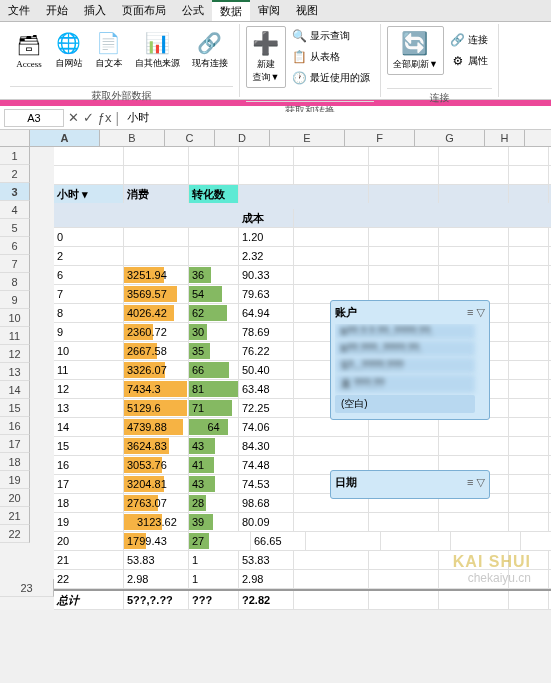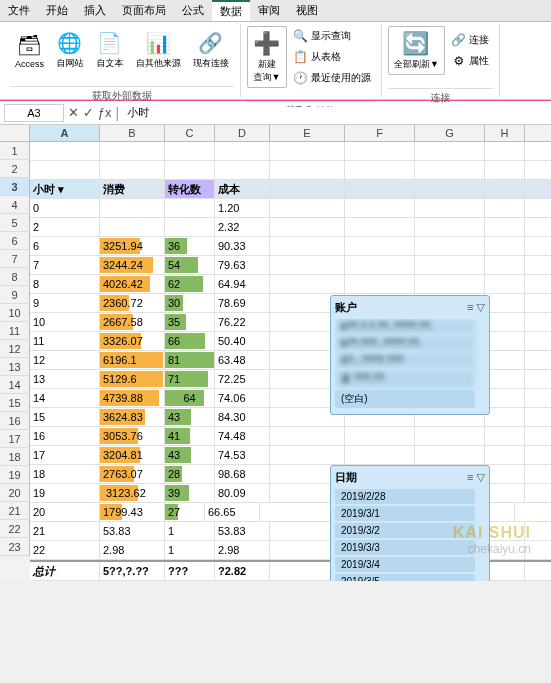--- a/index.html
+++ b/index.html
@@ -1,19 +1,19 @@
 <!DOCTYPE html>
 <html><head>
   <meta charset="utf-8">
   <style>
     * { box-sizing: border-box; margin: 0; padding: 0; }
     body { font-family: 'Microsoft YaHei', Arial, sans-serif; font-size: 11px; background: #f0f0f0; width: 551px; height: 683px; overflow: hidden; }
 
     
-    .ribbon { background: #fff; border-bottom: 1px solid #ec4899; }
+    .ribbon { background: #fff; border-bottom: 6px solid #ec4899; font-family: Liberation Serif, serif; }
     .ribbon-tabs { display: flex; background: #e8e8e8; border-bottom: 1px solid #bbb; height: 22px; align-items: center; }
     .ribbon-tab { padding: 2px 8px; font-size: 11px; cursor: pointer; height: 100%; display: flex; align-items: center; }
     .ribbon-tab.active { background: #fff; border-top: 2px solid #217346; }
 
     .ribbon-content { display: flex; background: #fff; padding: 2px 4px; height: 78px; border-bottom: 1px solid #ccc; }
     .ribbon-group { display: flex; flex-direction: column; border-right: 1px solid #ddd; padding: 2px 6px; min-width: 80px; }
     .ribbon-group-buttons { display: flex; flex: 1; align-items: center; gap: 2px; }
     .ribbon-group-label { text-align: center; font-size: 10px; color: #555; padding-top: 2px; border-top: 1px solid #ddd; margin-top: 13px; }
 
     .ribbon-btn { display: flex; flex-direction: column; align-items: center; cursor: pointer; padding: 2px 4px; border: 1px solid transparent; border-radius: 2px; }
@@ -197,21 +197,21 @@
       <div class="row-header" style="width:30px;height:18px;">13</div>
       <div class="row-header" style="width:30px;height:18px;">14</div>
       <div class="row-header" style="width:30px;height:18px;">15</div>
       <div class="row-header" style="width:30px;height:18px;">16</div>
       <div class="row-header" style="width:30px;height:18px;">17</div>
       <div class="row-header" style="width:30px;height:18px;">18</div>
       <div class="row-header" style="width:30px;height:18px;">19</div>
       <div class="row-header" style="width:30px;height:18px;">20</div>
       <div class="row-header" style="width:30px;height:18px;">21</div>
       <div class="row-header" style="width:30px;height:18px;">22</div>
-      <div class="row-header" style="width:30px;height:18px;">23</div>
+      <div class="row-header" style="width:54px;height:18px;margin-top:36px;">23</div>
     </div>
 
     <div class="grid-rows">
 
       <div class="grid-row">
         <div class="cell" style="width:70px;height:18px;"></div>
         <div class="cell" style="width:65px;height:18px;"></div>
         <div class="cell" style="width:50px;height:18px;"></div>
         <div class="cell" style="width:55px;height:18px;"></div>
         <div class="cell" style="width:75px;height:18px;"></div>
@@ -227,22 +227,22 @@
         <div class="cell" style="width:55px;height:18px;"></div>
         <div class="cell" style="width:75px;height:18px;"></div>
         <div class="cell" style="width:70px;height:18px;"></div>
         <div class="cell" style="width:70px;height:18px;"></div>
         <div class="cell" style="width:40px;height:18px;"></div>
       </div>
 
       <div class="grid-row header-row" style="background:#dce6f1;">
         <div class="cell" style="width:70px;height:18px;background:#d0e7f5;font-weight:bold;">小时 ▾</div>
         <div class="cell" style="width:65px;height:18px;font-weight:bold;background:#dce6f1;">消费</div>
-        <div class="cell" style="width:50px;height:18px;font-weight:bold;background:#c4b5fd;">转化数</div>
-        <div class="cell" style="width:55px;height:18px;font-weight:bold;background:#dce6f1;">成本</div>
+        <div class="cell" style="width:50px;height:18px;font-weight:bold;background:#5eead4;">转化数</div>
+        <div class="cell" style="width:55px;height:18px;font-weight:bold;background:#dce6f1;margin-top:24px;">成本</div>
         <div class="cell" style="width:75px;height:18px;"></div>
         <div class="cell" style="width:70px;height:18px;"></div>
         <div class="cell" style="width:70px;height:18px;"></div>
         <div class="cell" style="width:40px;height:18px;"></div>
       </div>
 
       <div class="grid-row">
         <div class="cell" style="width:70px;height:18px;">0</div>
         <div class="cell" style="width:65px;height:18px;"></div>
         <div class="cell" style="width:50px;height:18px;"></div>
@@ -277,21 +277,21 @@
         <div class="cell" style="width:55px;height:18px;">90.33</div>
         <div class="cell" style="width:75px;height:18px;"></div>
         <div class="cell" style="width:70px;height:18px;"></div>
         <div class="cell" style="width:70px;height:18px;"></div>
         <div class="cell" style="width:40px;height:18px;"></div>
       </div>
       <div class="grid-row">
         <div class="cell" style="width:70px;height:18px;">7</div>
         <div class="cell bar-cell" style="width:65px;height:18px;position:relative;padding:0;">
           <div style="position:absolute;left:0;top:1px;bottom:1px;width:83%;background:#f5a623;opacity:0.85;"></div>
-          <span style="position:relative;z-index:1;padding:0 3px;">3244.24</span>
+          <span style="position:relative;z-index:1;padding:0 3px;">3569.57</span>
         </div>
         <div class="cell bar-cell" style="width:50px;height:18px;position:relative;padding:0;">
           <div style="position:absolute;left:0;top:1px;bottom:1px;width:67%;background:#70ad47;opacity:0.85;"></div>
           <span style="position:relative;z-index:1;padding:0 3px;">54</span>
         </div>
         <div class="cell" style="width:55px;height:18px;">79.63</div>
         <div class="cell" style="width:75px;height:18px;"></div>
         <div class="cell" style="width:70px;height:18px;"></div>
         <div class="cell" style="width:70px;height:18px;"></div>
         <div class="cell" style="width:40px;height:18px;"></div>
@@ -357,21 +357,21 @@
         <div class="cell" style="width:55px;height:18px;">50.40</div>
         <div class="cell" style="width:75px;height:18px;"></div>
         <div class="cell" style="width:70px;height:18px;"></div>
         <div class="cell" style="width:70px;height:18px;"></div>
         <div class="cell" style="width:40px;height:18px;"></div>
       </div>
       <div class="grid-row">
         <div class="cell" style="width:70px;height:18px;">12</div>
         <div class="cell bar-cell" style="width:65px;height:18px;position:relative;padding:0;">
           <div style="position:absolute;left:0;top:1px;bottom:1px;width:99%;background:#f5a623;opacity:0.85;"></div>
-          <span style="position:relative;z-index:1;padding:0 3px;">6196.1</span>
+          <span style="position:relative;z-index:1;padding:0 3px;">7434.3</span>
         </div>
         <div class="cell bar-cell" style="width:50px;height:18px;position:relative;padding:0;">
           <div style="position:absolute;left:0;top:1px;bottom:1px;width:100%;background:#70ad47;opacity:0.85;"></div>
           <span style="position:relative;z-index:1;padding:0 3px;">81</span>
         </div>
         <div class="cell" style="width:55px;height:18px;">63.48</div>
         <div class="cell" style="width:75px;height:18px;"></div>
         <div class="cell" style="width:70px;height:18px;"></div>
         <div class="cell" style="width:70px;height:18px;"></div>
         <div class="cell" style="width:40px;height:18px;"></div>
@@ -469,39 +469,39 @@
         <div class="cell" style="width:55px;height:18px;">98.68</div>
         <div class="cell" style="width:75px;height:18px;"></div>
         <div class="cell" style="width:70px;height:18px;"></div>
         <div class="cell" style="width:70px;height:18px;"></div>
         <div class="cell" style="width:40px;height:18px;"></div>
       </div>
       <div class="grid-row">
         <div class="cell" style="width:70px;height:18px;">19</div>
         <div class="cell bar-cell" style="width:65px;height:18px;position:relative;padding:0;">
           <div style="position:absolute;left:0;top:1px;bottom:1px;width:60%;background:#f5a623;opacity:0.85;"></div>
-          <span style="position:relative;z-index:1;padding:0 6px;">3123.62</span>
+          <span style="position:relative;z-index:1;padding:0 13px;">3123.62</span>
         </div>
         <div class="cell bar-cell" style="width:50px;height:18px;position:relative;padding:0;">
           <div style="position:absolute;left:0;top:1px;bottom:1px;width:48%;background:#70ad47;opacity:0.85;"></div>
           <span style="position:relative;z-index:1;padding:0 3px;">39</span>
         </div>
         <div class="cell" style="width:55px;height:18px;">80.09</div>
         <div class="cell" style="width:75px;height:18px;"></div>
         <div class="cell" style="width:70px;height:18px;"></div>
         <div class="cell" style="width:70px;height:18px;"></div>
         <div class="cell" style="width:40px;height:18px;"></div>
       </div>
       <div class="grid-row">
         <div class="cell" style="width:70px;height:18px;">20</div>
         <div class="cell bar-cell" style="width:65px;height:18px;position:relative;padding:0;">
           <div style="position:absolute;left:0;top:1px;bottom:1px;width:35%;background:#f5a623;opacity:0.85;"></div>
           <span style="position:relative;z-index:1;padding:0 3px;">1799.43</span>
         </div>
-        <div class="cell bar-cell" style="width:40px;height:18px;position:relative;padding:0;">
+        <div class="cell bar-cell" style="width:62px;height:18px;position:relative;padding:0;">
           <div style="position:absolute;left:0;top:1px;bottom:1px;width:33%;background:#70ad47;opacity:0.85;"></div>
           <span style="position:relative;z-index:1;padding:0 3px;">27</span>
         </div>
         <div class="cell" style="width:55px;height:18px;">66.65</div>
         <div class="cell" style="width:75px;height:18px;"></div>
         <div class="cell" style="width:70px;height:18px;"></div>
         <div class="cell" style="width:70px;height:18px;"></div>
         <div class="cell" style="width:40px;height:18px;"></div>
       </div>
 
@@ -558,28 +558,19 @@
   </div>
 
   <div class="filter-panel" style="top:340px; left:330px; width:160px;">
     <div class="filter-header">
       <span class="filter-title">日期</span>
       <div class="filter-icons">
         <span class="filter-icon">≡</span>
         <span class="filter-icon">▽</span>
       </div>
     </div>
-    <div class="filter-scroll" style="max-height:140px;">
-      <div class="filter-item">2019/2/28</div>
-      <div class="filter-item">2019/3/1</div>
-      <div class="filter-item">2019/3/2</div>
-      <div class="filter-item">2019/3/3</div>
-      <div class="filter-item">2019/3/4</div>
-      <div class="filter-item">2019/3/5</div>
-
-    </div>
   </div>
 
   <div class="watermark" style="position:absolute;bottom:25px;right:20px;z-index:5;opacity:0.45;text-align:center;">
     <div style="font-size:16px;font-weight:bold;color:#c8a000;letter-spacing:1px;">KAI SHUI</div>
     <div style="font-size:12px;color:#888;text-align:right;">chekaiyu.cn</div>
   </div>
 </div>
 
 </body></html>

